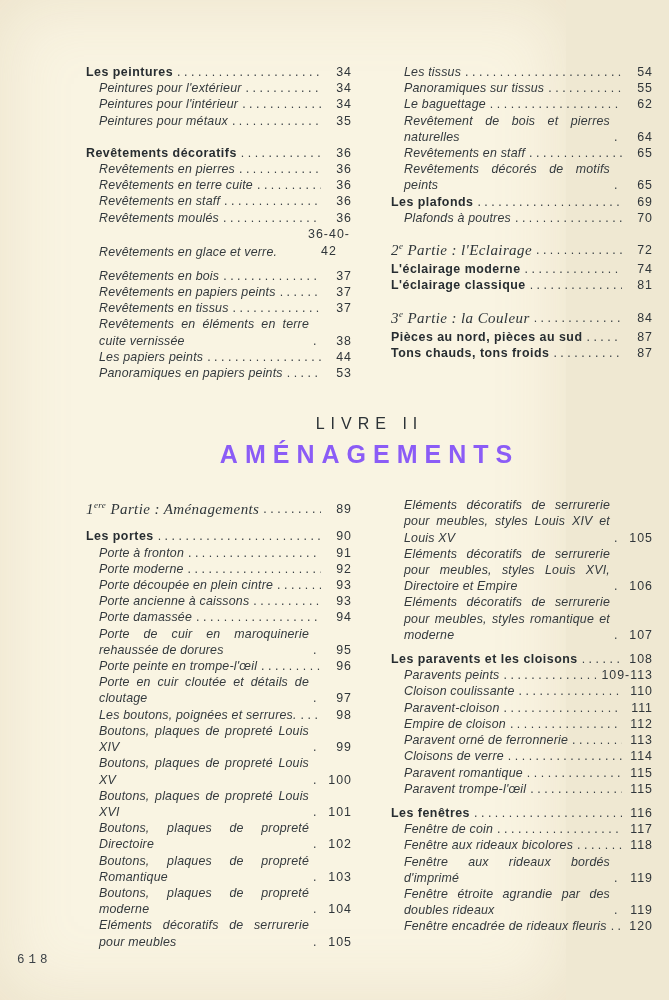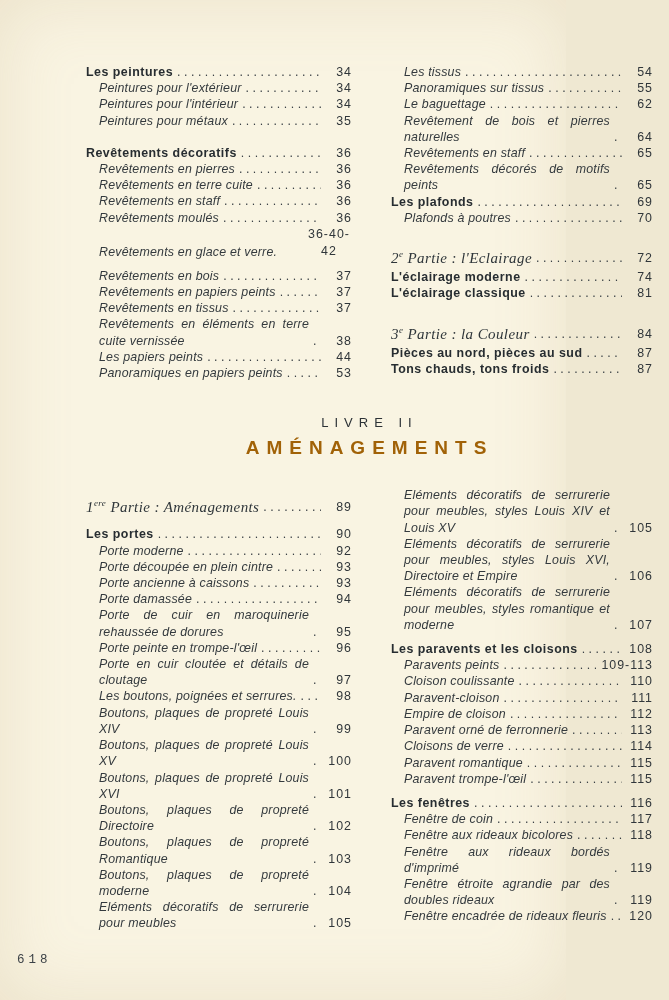--- a/index.html
+++ b/index.html
@@ -24,21 +24,21 @@
   .col-right { width:262px; flex:none; }
 
   .row {
     display:flex; align-items:flex-end;
     font-size:12.4px; line-height:16.2px;
     letter-spacing:0.2px;
   }
   .row .label { flex:0 1 auto; text-align:justify; }
   .row.item .label { padding-left:13px;font-style:italic; }
   .row.header .label { font-weight:bold; color:#272d31; letter-spacing:0.5px; }
-  .row.part { margin:12px 0 3px; }
+  .row.part { margin:4px 0 3px; }
   .row.part .label {
     font-family:"Liberation Serif", serif;
     font-style:italic; font-size:15px; line-height:16.2px;
     color:#2f363a; letter-spacing:0.4px;
   }
   .row.part sup { font-size:9px; line-height:0; font-style:italic; }
   .dots {
     flex:1 1 8px; min-width:8px; overflow:hidden; white-space:nowrap;
     margin:0 5px 0 4px; color:#3b4146;
   }
@@ -53,26 +53,26 @@
   .row.wrapnum .num {
     white-space:normal; width:46px; min-width:46px;
     text-align:center; margin-left:auto; line-height:17px;
   }
   .gap-sm { height:8px; }
   .gap-md { height:12px; }
   .gap-lg { height:16px; }
 
   .book-heading { text-align:center; margin:34px 0 28px 0; }
   .kicker {
-    font-size:13px; letter-spacing:6px; color:#2c3236;
+    font-size:16px; letter-spacing:6px; color:#2c3236;
     font-weight:normal;
   }
   .title {
     margin-top:7px;
-    font-size:19px; font-weight:bold; letter-spacing:7px; color:#a16207;
+    font-size:25px; font-weight:bold; letter-spacing:7px; color:#8b5cf6;
   }
   .folio {
     position:absolute; left:17px; top:953px;
     font-size:12.5px; letter-spacing:4px; color:#3c4247;font-family:Liberation Mono, monospace;
   }
 </style>
 </head>
 <body>
 
 <div class="page">
@@ -250,20 +250,25 @@
             <span class="dots"></span>
             <span class="num">89</span>
           </div>
           <div class="gap-sm"></div>
           <div class="row header">
             <span class="label">Les portes</span>
             <span class="dots"></span>
             <span class="num">90</span>
           </div>
           <div class="row item">
+            <span class="label">Porte à fronton</span>
+            <span class="dots"></span>
+            <span class="num">91</span>
+          </div>
+          <div class="row item">
             <span class="label">Porte moderne</span>
             <span class="dots"></span>
             <span class="num">92</span>
           </div>
           <div class="row item">
             <span class="label">Porte découpée en plein cintre</span>
             <span class="dots"></span>
             <span class="num">93</span>
           </div>
           <div class="row item">

